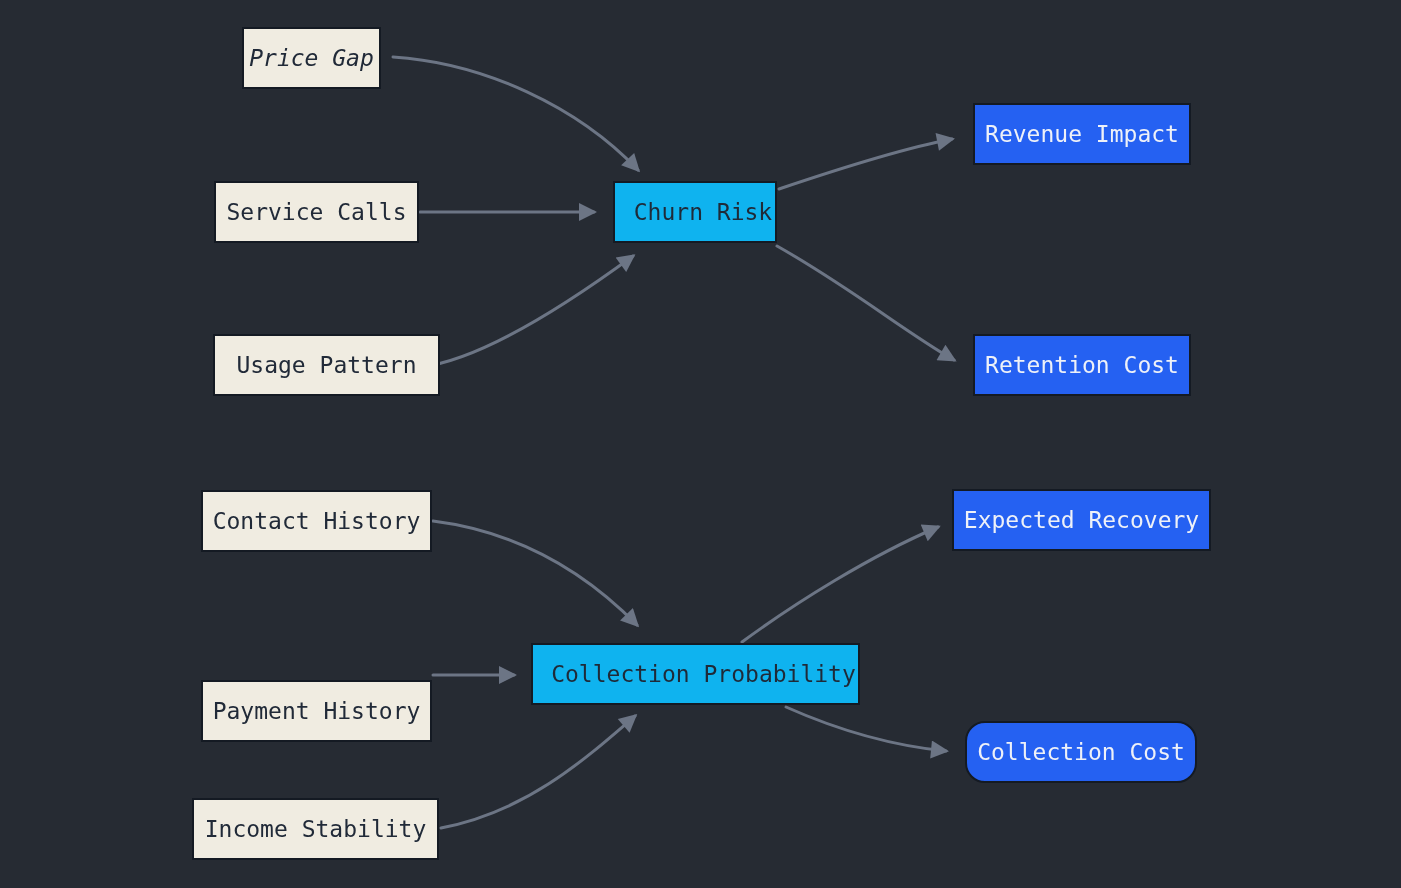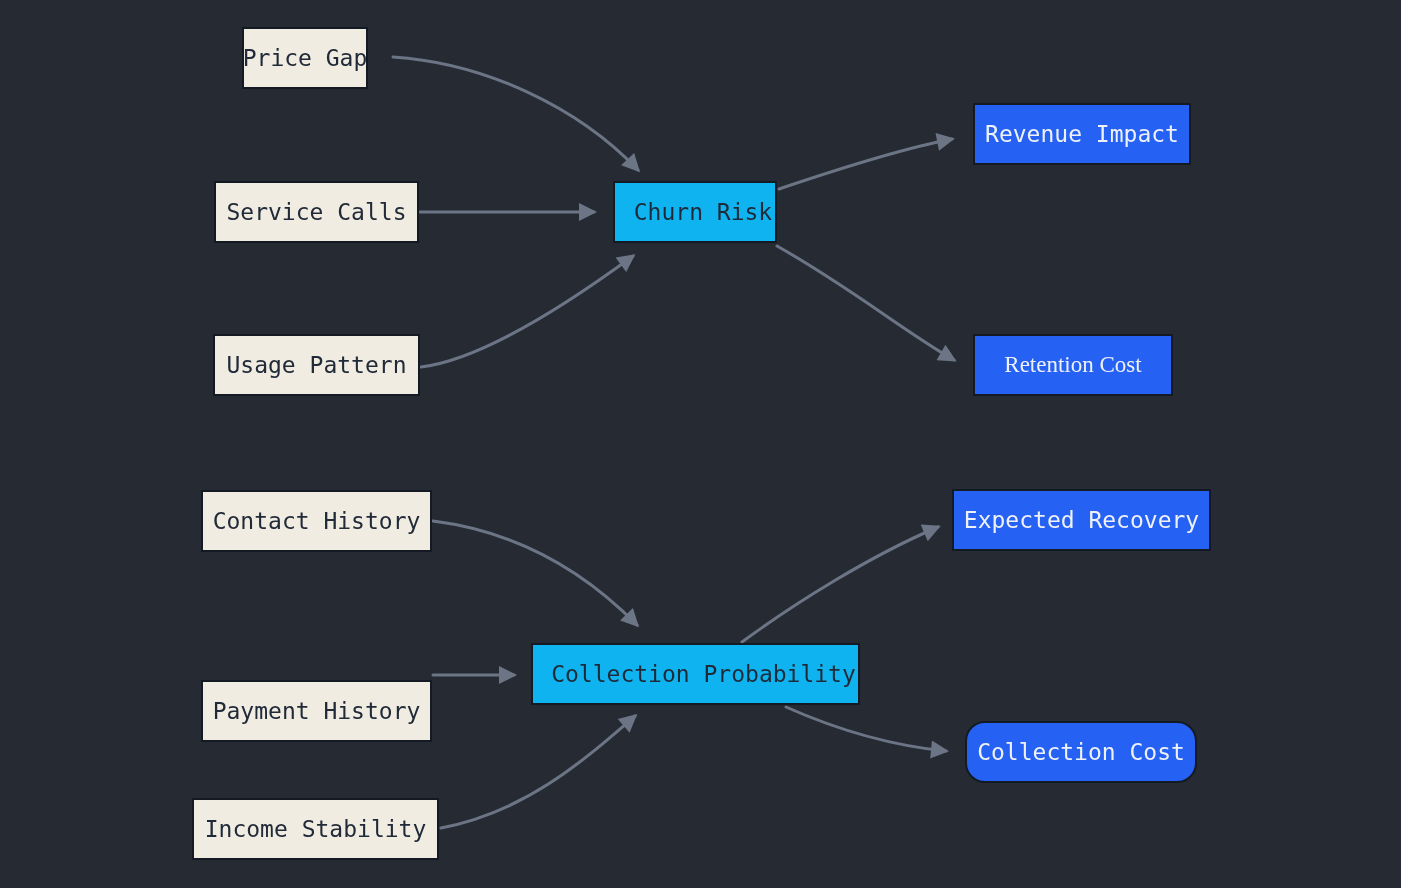--- a/index.html
+++ b/index.html
@@ -50,26 +50,26 @@
   .node.hub {
     background: var(--hub-fill, #0fb3ef);
     color: var(--hub-text, #1f2a38);
     padding-left: 16px;
   }
   .node.output {
     background: var(--output-fill, #2561f2);
     color: var(--output-text, #eef1f8);
   }
   
-  #n-price-gap              { left: 242px; top: 27px;  width: 126px; }
+  #n-price-gap              { left: 242px; top: 27px;  width: 139px; font-style: italic; }
   #n-service-calls          { left: 214px; top: 181px; width: 205px; }
-  #n-usage-pattern          { left: 213px; top: 334px; width: 207px; }
+  #n-usage-pattern          { left: 213px; top: 334px; width: 227px; }
   #n-churn-risk             { left: 613px; top: 181px; width: 164px; }
   #n-revenue-impact         { left: 973px; top: 103px; width: 218px; }
-  #n-retention-cost         { left: 973px; top: 334px; width: 200px; font-family: Liberation Serif, serif; }
+  #n-retention-cost         { left: 973px; top: 334px; width: 218px; }
   #n-contact-history        { left: 201px; top: 490px; width: 231px; }
   #n-payment-history        { left: 201px; top: 680px; width: 231px; }
   #n-income-stability       { left: 192px; top: 798px; width: 247px; }
   #n-collection-probability { left: 531px; top: 643px; width: 329px; }
   #n-expected-recovery      { left: 952px; top: 489px; width: 259px; text-align: right; }
   #n-collection-cost        { left: 965px; top: 721px; width: 232px; border-radius: 20px; }
 </style>
 </head>
 <body>
 

